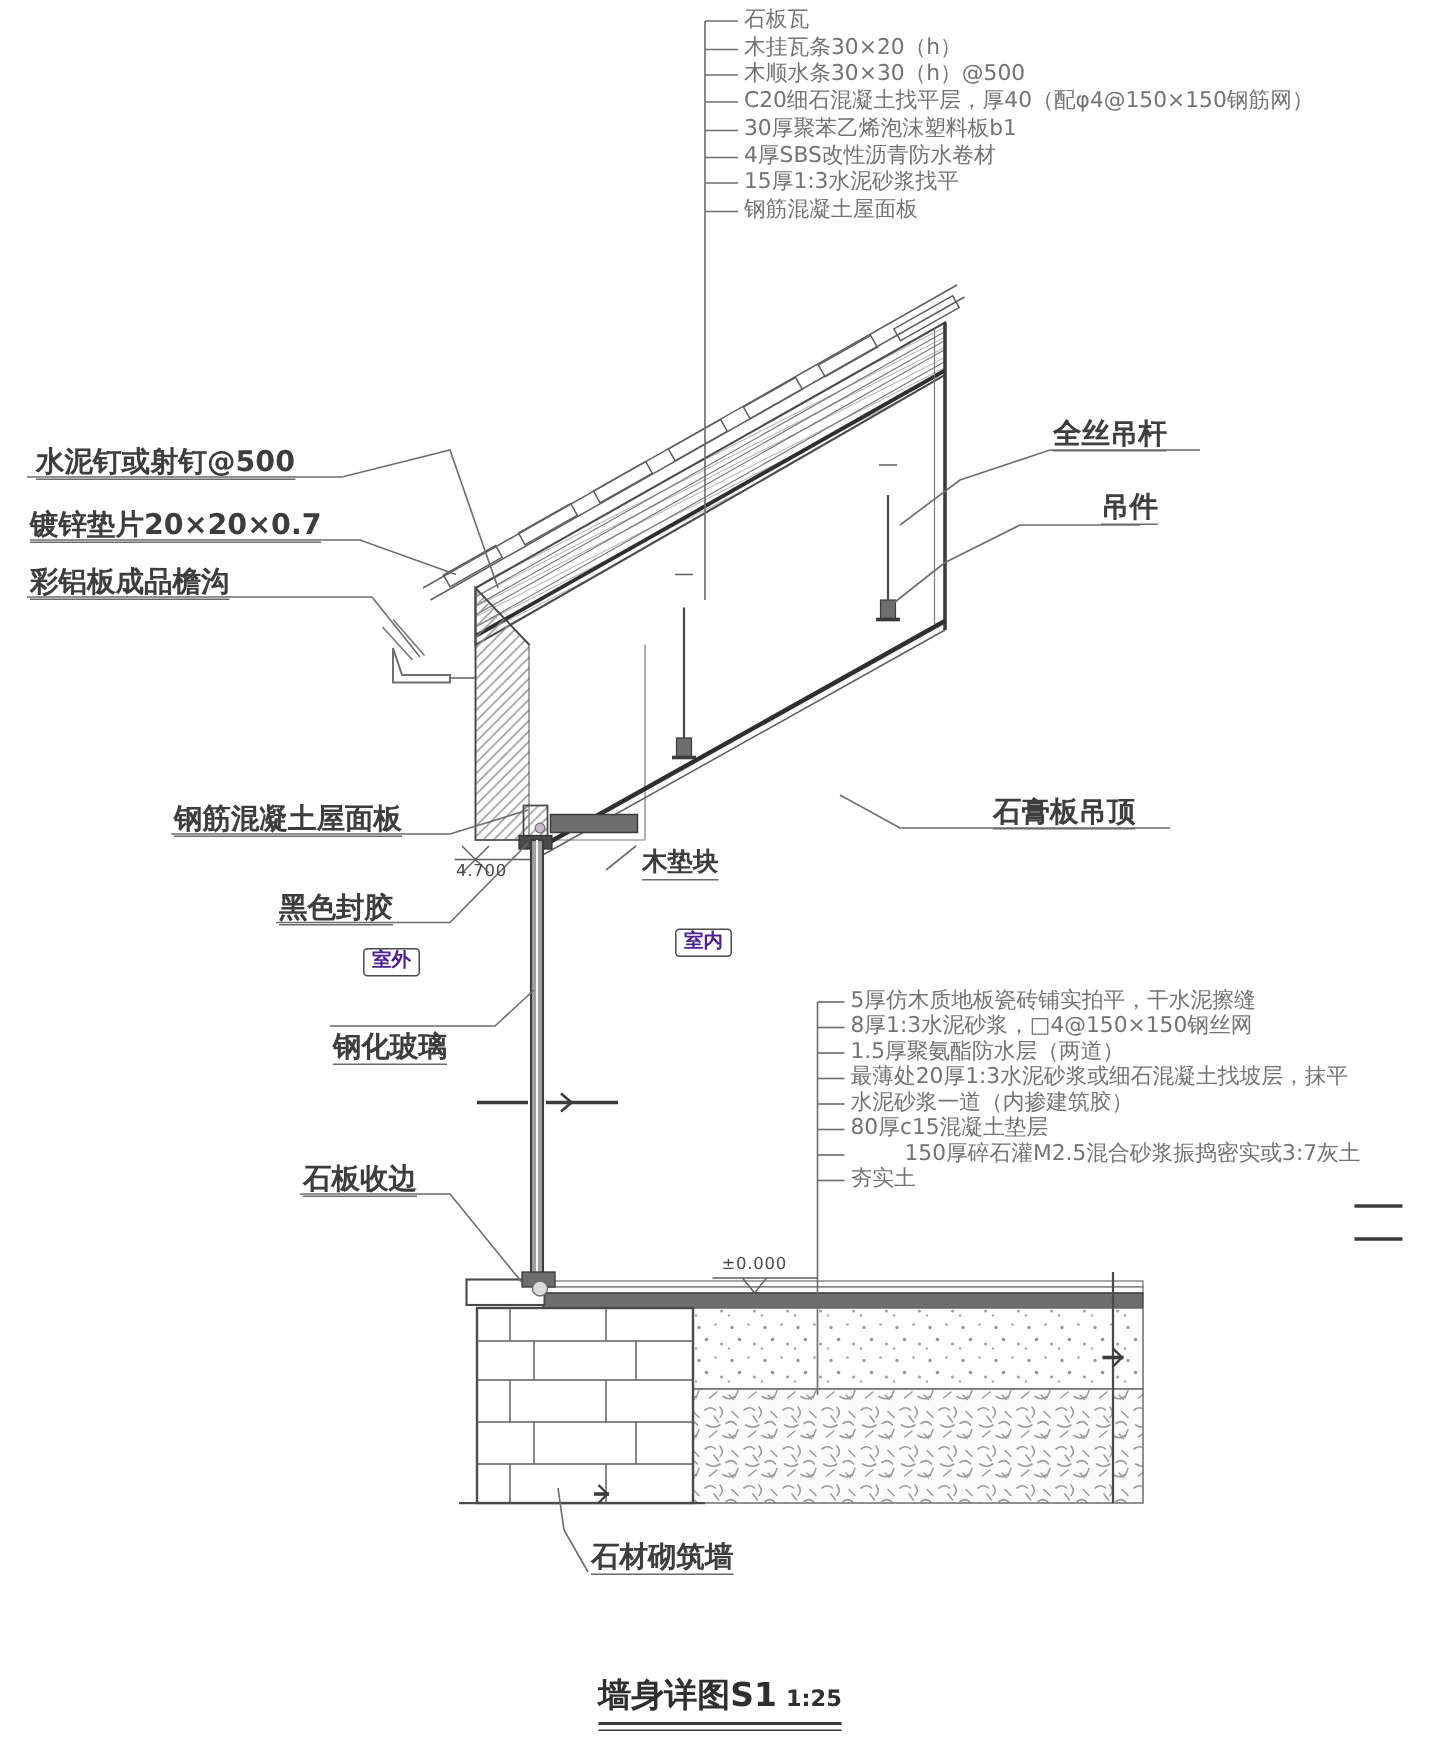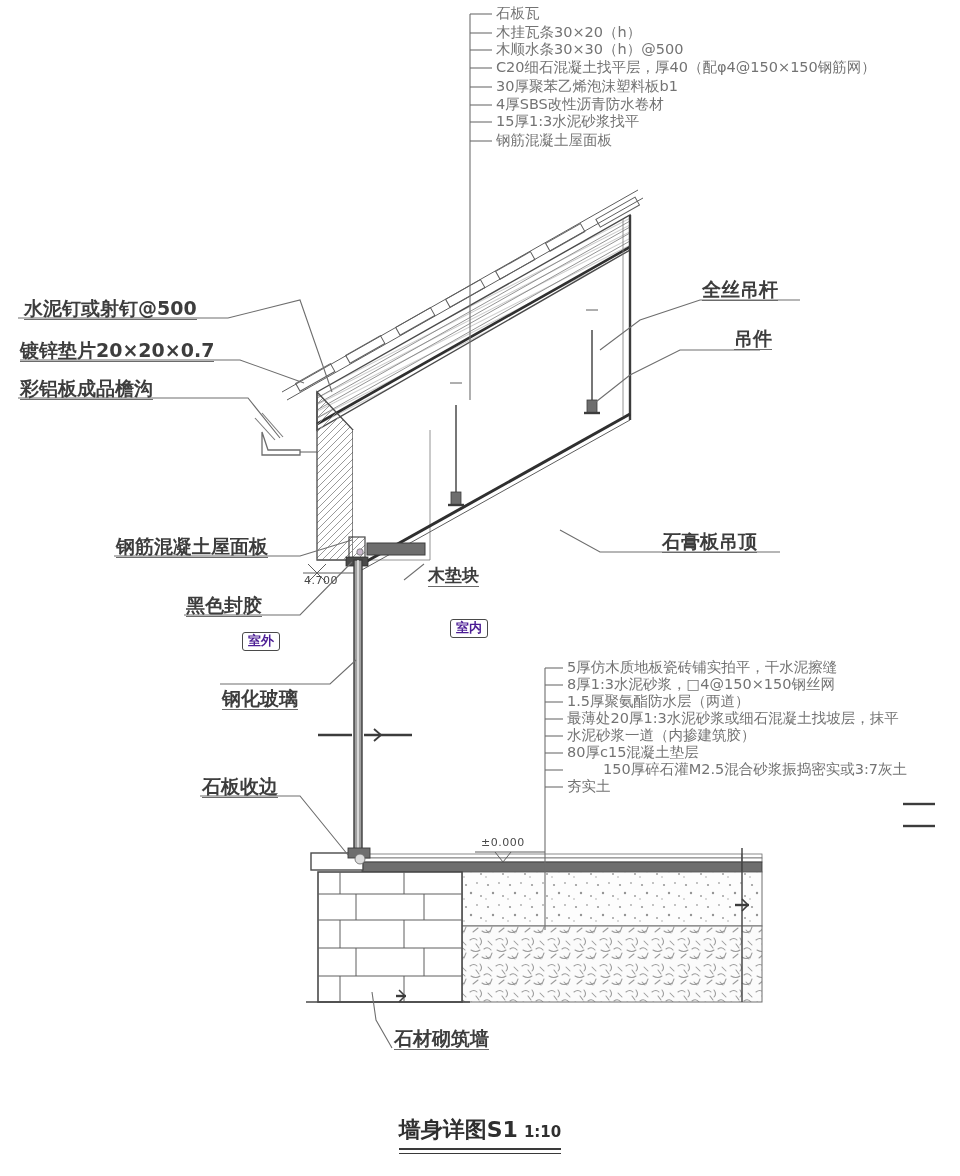--- a/index.html
+++ b/index.html
@@ -343,20 +343,20 @@
 
   <div class="boxed" style="left:242px; top:632px;">室外</div>
   <div class="boxed" style="left:438px; top:619px;margin-left:12px;">室内</div>
 
   <div class="elev" style="left:304px; top:574px;">4.700</div>
   <div class="elev" style="left:481px; top:836px;">±0.000</div>
 
   <div id="title-wrap">
     <div id="title-inner">
       <div id="title-text">
-        <span>墙身详图S1</span><span class="scale">1:10</span>
+        <span>墙身详图S1</span><span class="scale">1:25</span>
       </div>
       <div id="title-rule1"></div>
       <div id="title-rule2"></div>
     </div>
   </div>
 
 </div>
 
 </body></html>

